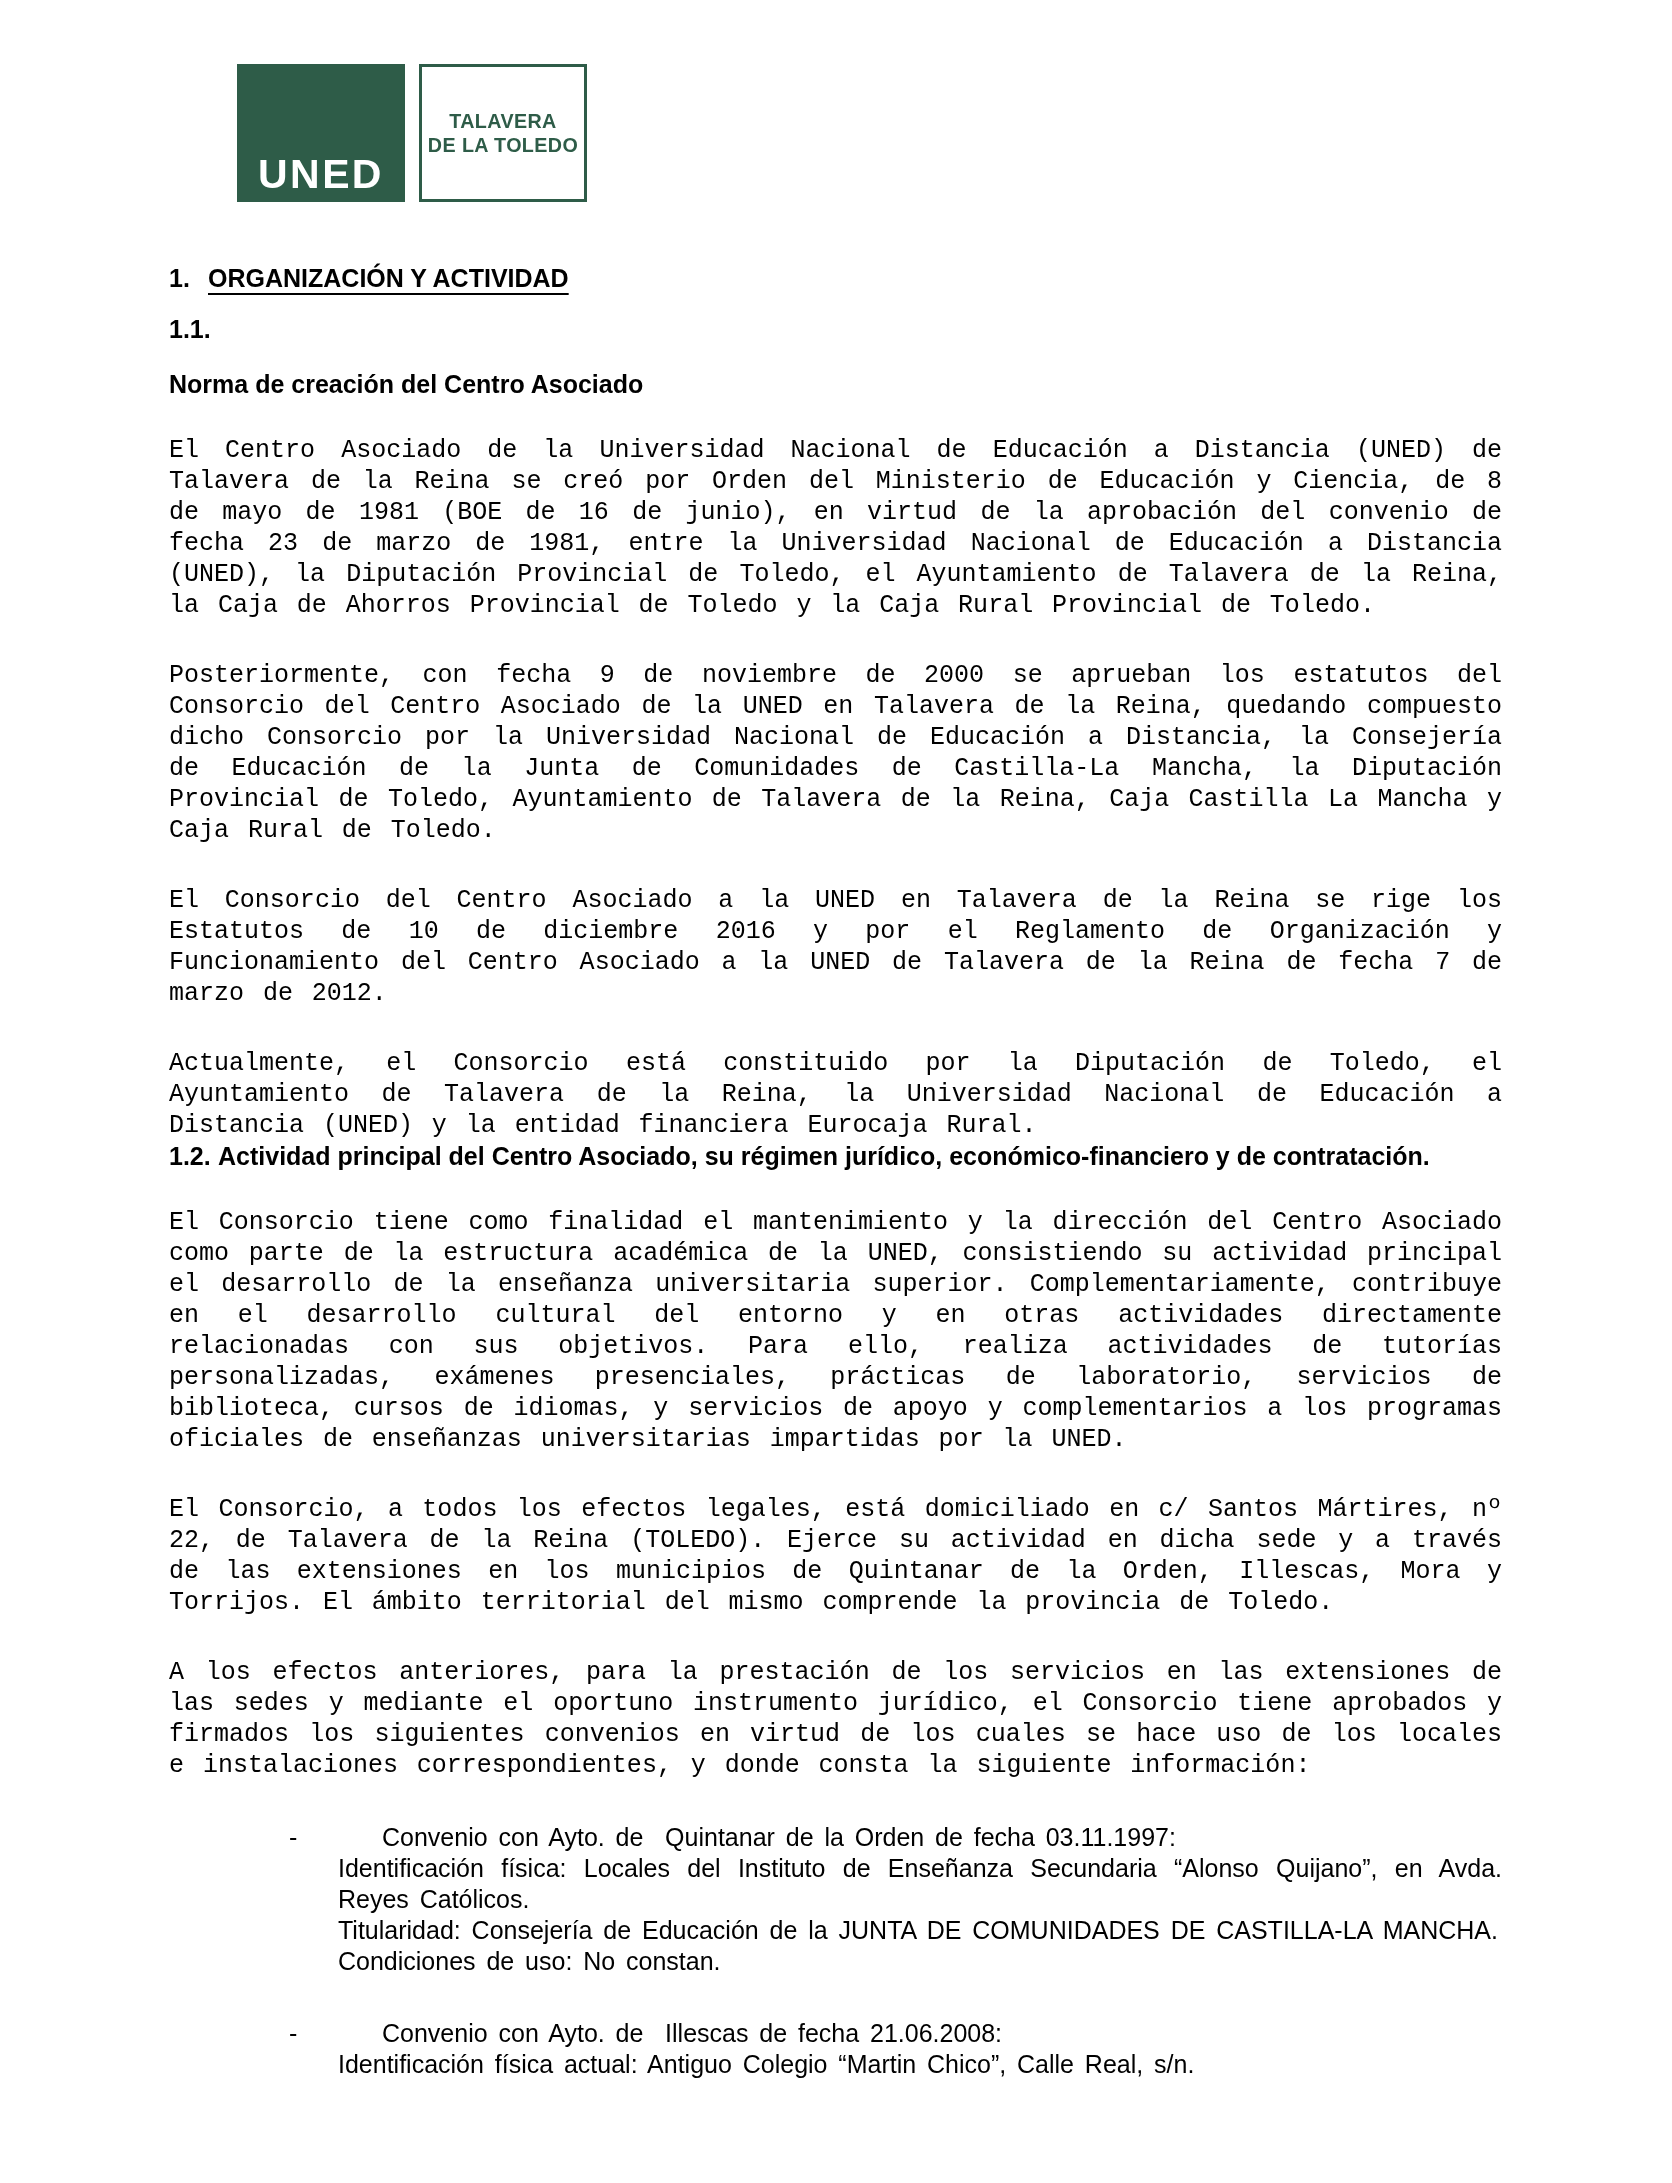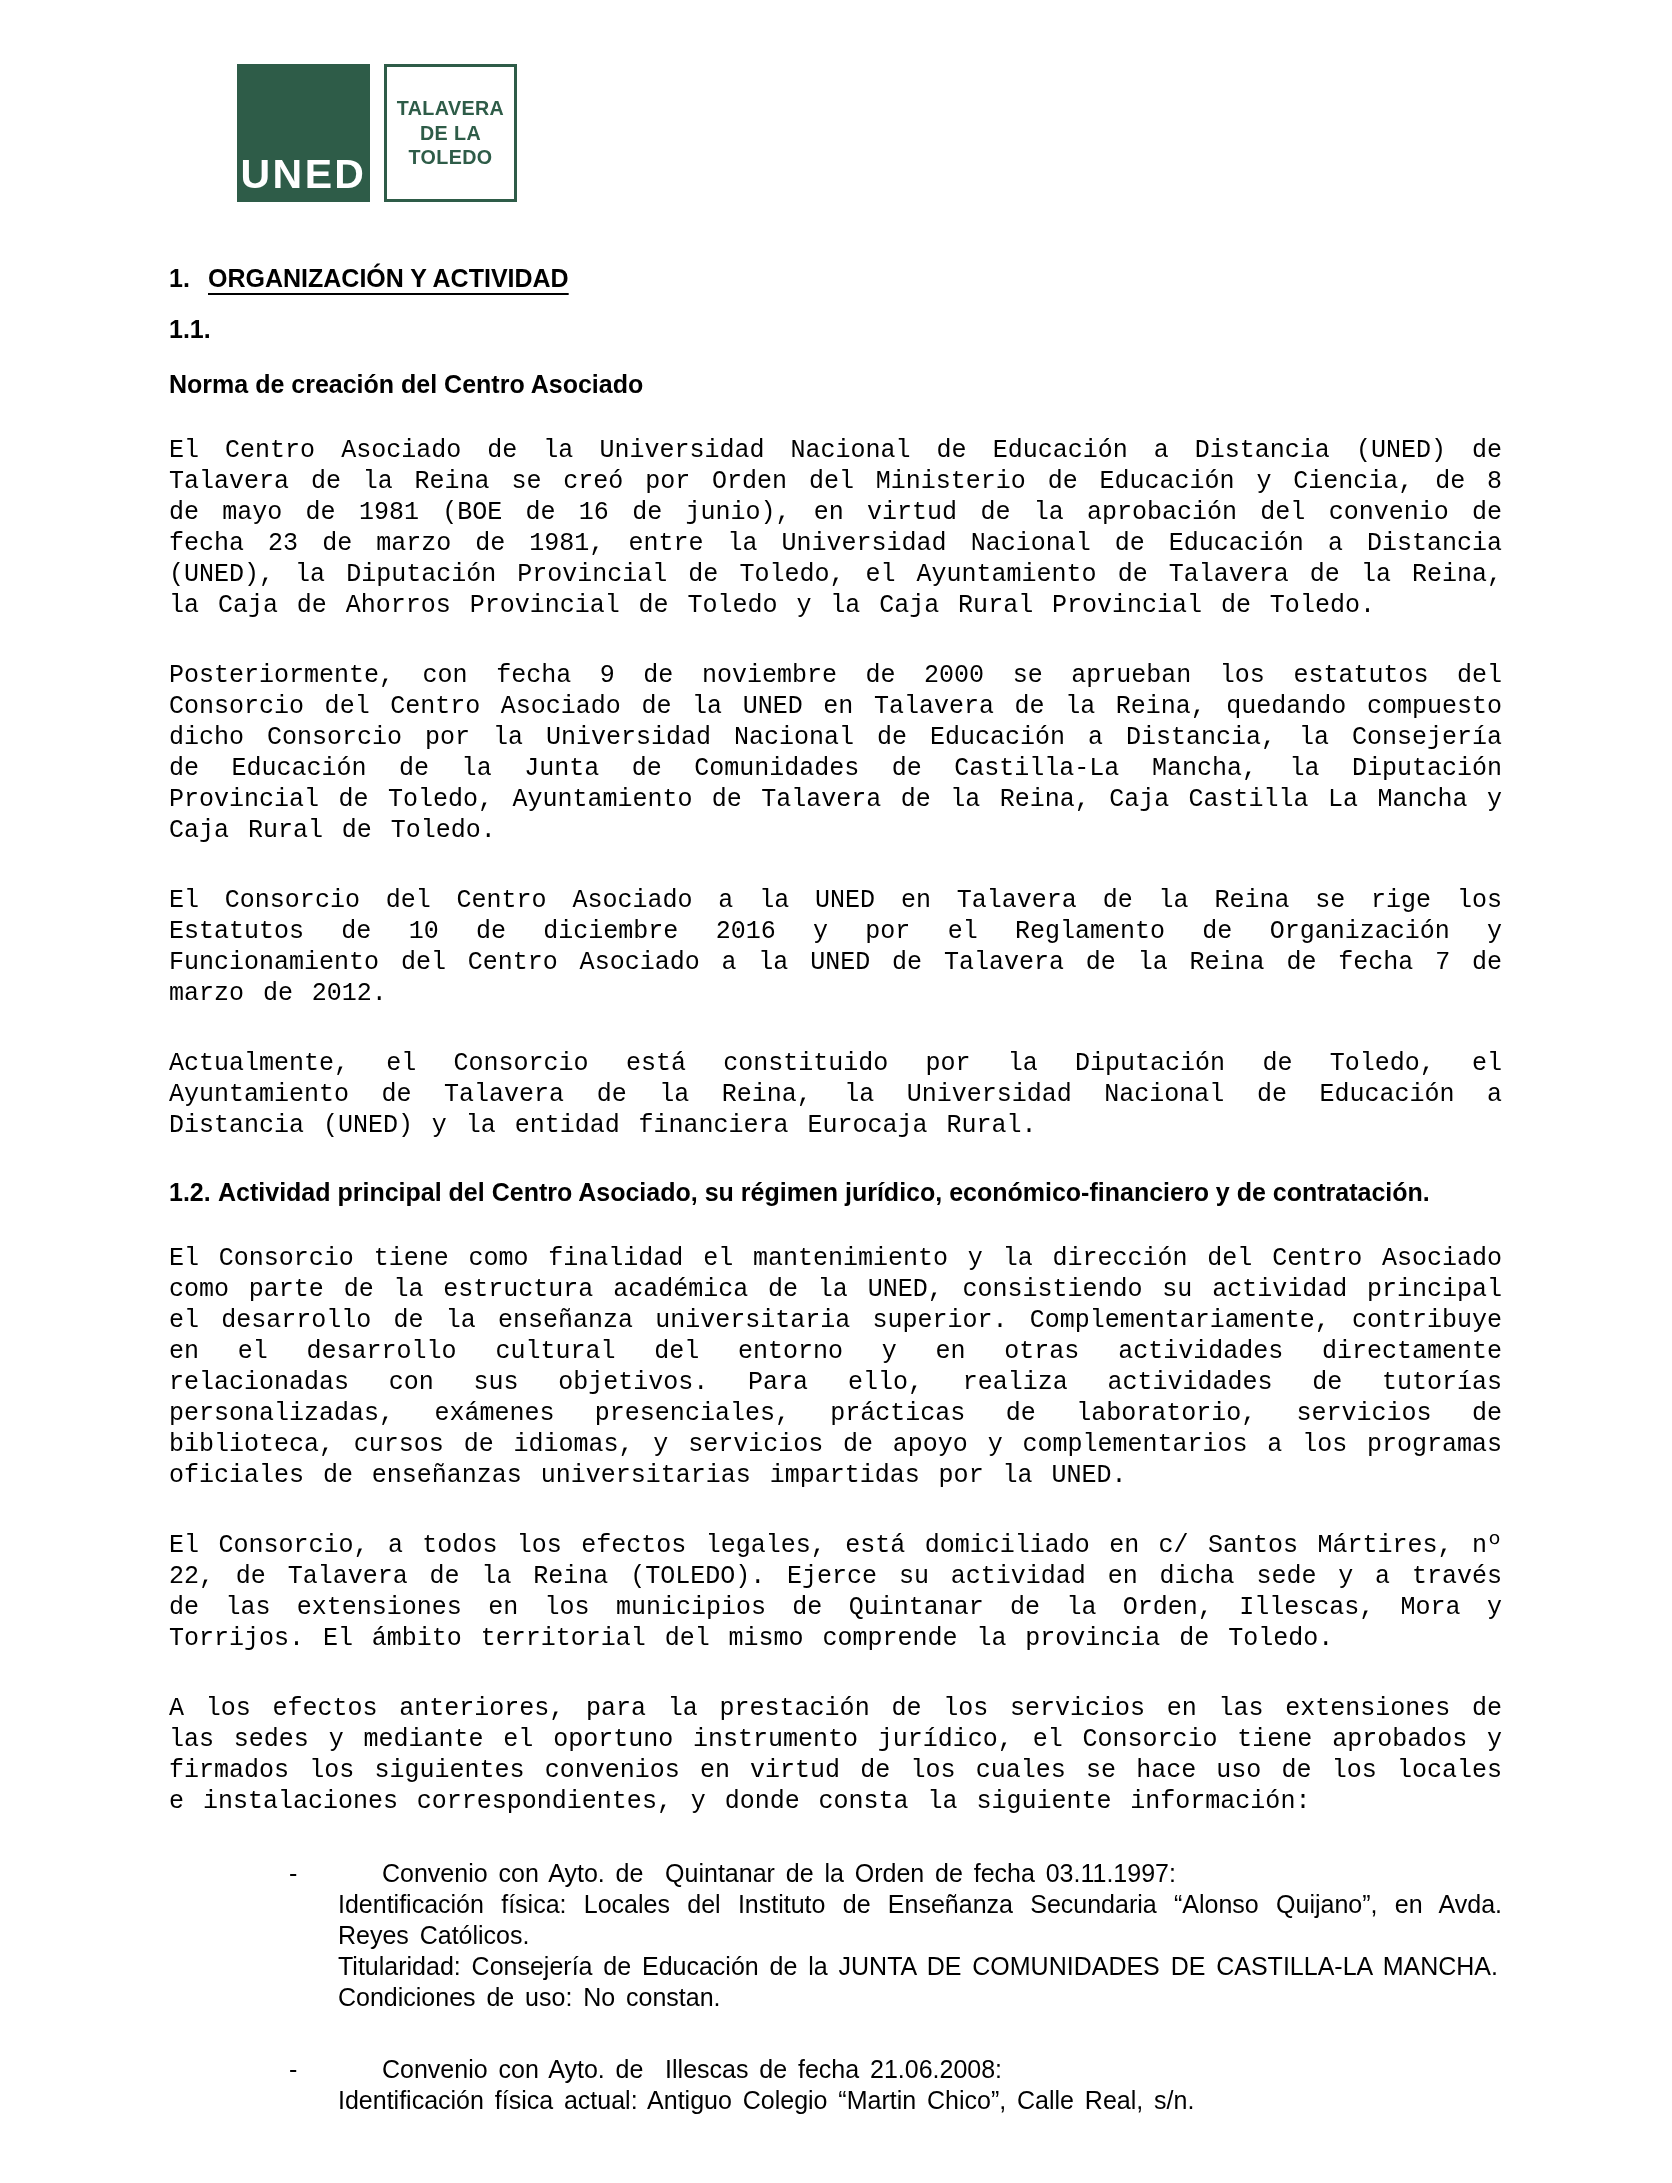--- a/index.html
+++ b/index.html
@@ -9,21 +9,21 @@
     width: 1672px;
     min-height: 2183px;
     font-family: "Liberation Sans", "DejaVu Sans", sans-serif;
     color: #000000;
     position: relative;
   }
   .page { padding: 64px 170px 63px 169px; }
 
   
   .logo { display: flex; gap: 14px; margin-left: 68px; }
-  .logo-sq { width: 133px; height: 138px; flex: 0 0 auto; }
+  .logo-sq { width: 168px; height: 138px; flex: 0 0 auto; }
   .logo-sq-green {
     background: #2E5C48;
     display: flex; align-items: flex-end; justify-content: center;
     padding-bottom: 7px;
   }
   .uned-word {
     color: #ffffff; font-size: 41px; font-weight: 700;
     letter-spacing: 2.4px; line-height: 1;
   }
   .logo-sq-outline {
@@ -41,21 +41,21 @@
   .h1 { margin-top: 61px; }
   .hnum { flex: 0 0 39px; }
   .hnum-11 { flex: 0 0 55px; }
   .hnum-12 { flex: 0 0 49px; }
   .h1-title {
     text-decoration: underline;
     text-decoration-thickness: 2.4px;
     text-underline-offset: 5.5px;
   }
   .h11 { margin-top: 20.4px; flex-direction: column; }
-  .h12 { margin-top: 36px; }
+  .h12 { }
   .h2-title { flex: 1; text-align: justify; }
 
   
   .para {
     font-size: 25px; line-height: 31px;
     text-align: justify; word-spacing: 3.9px;
     margin-top: 39px;
     font-family: Liberation Mono, monospace;
   }
   .h11 + .para, .h12 + .para { margin-top: 35px; }

